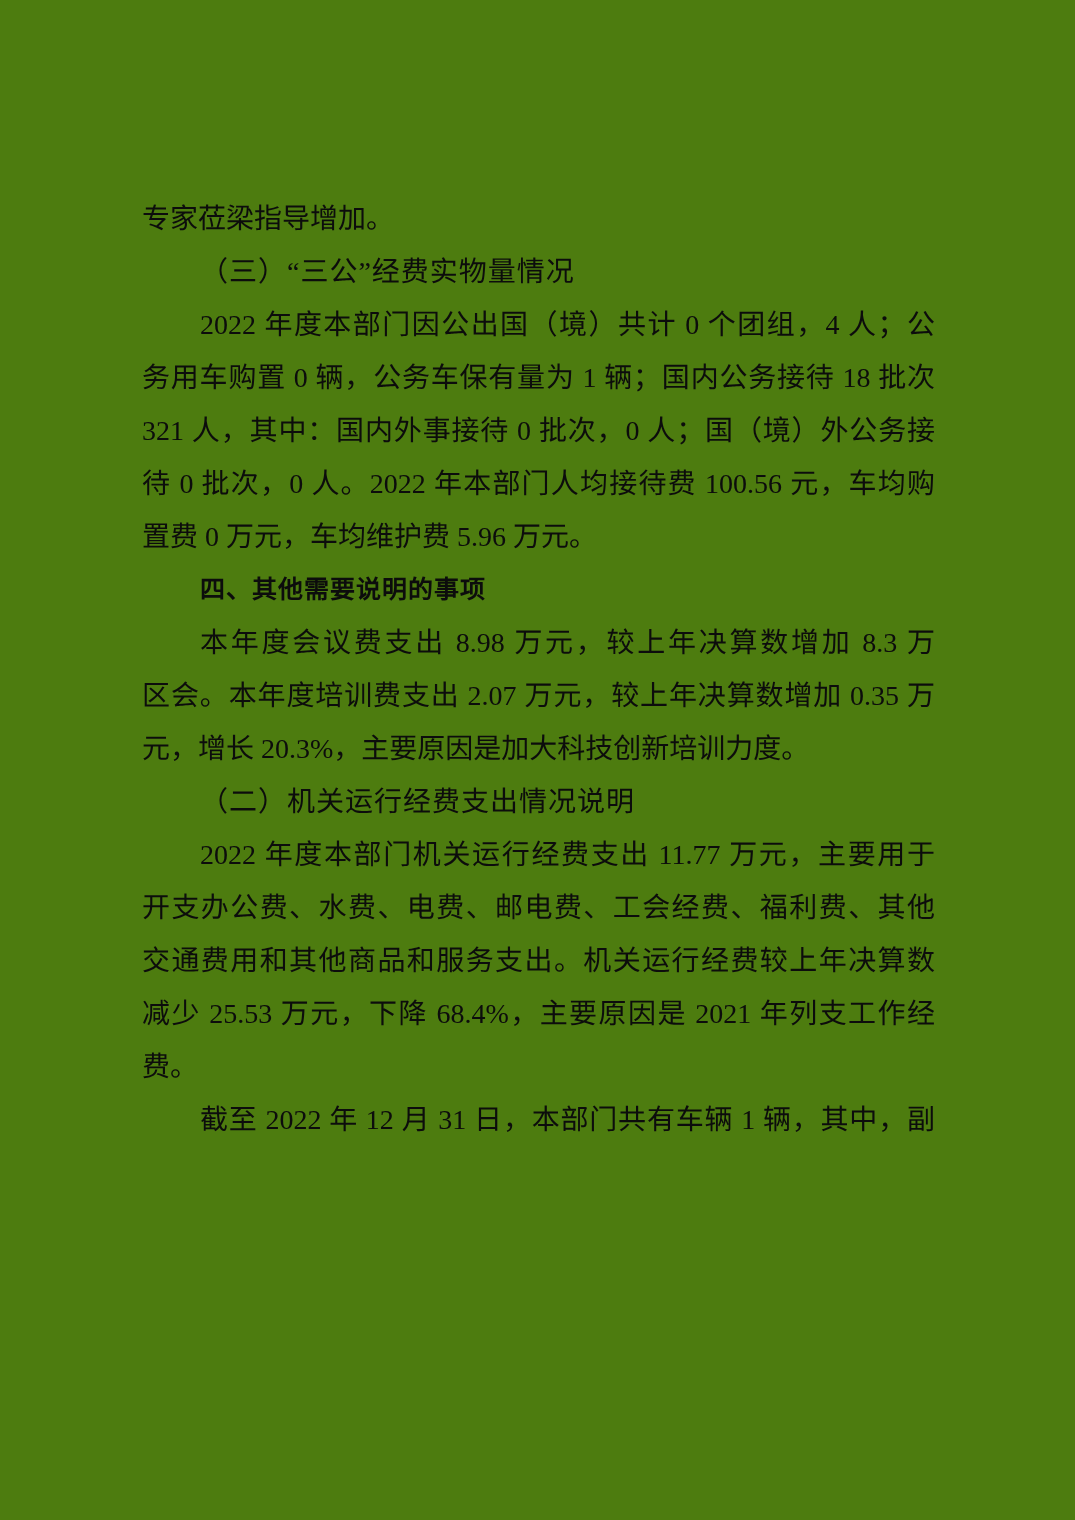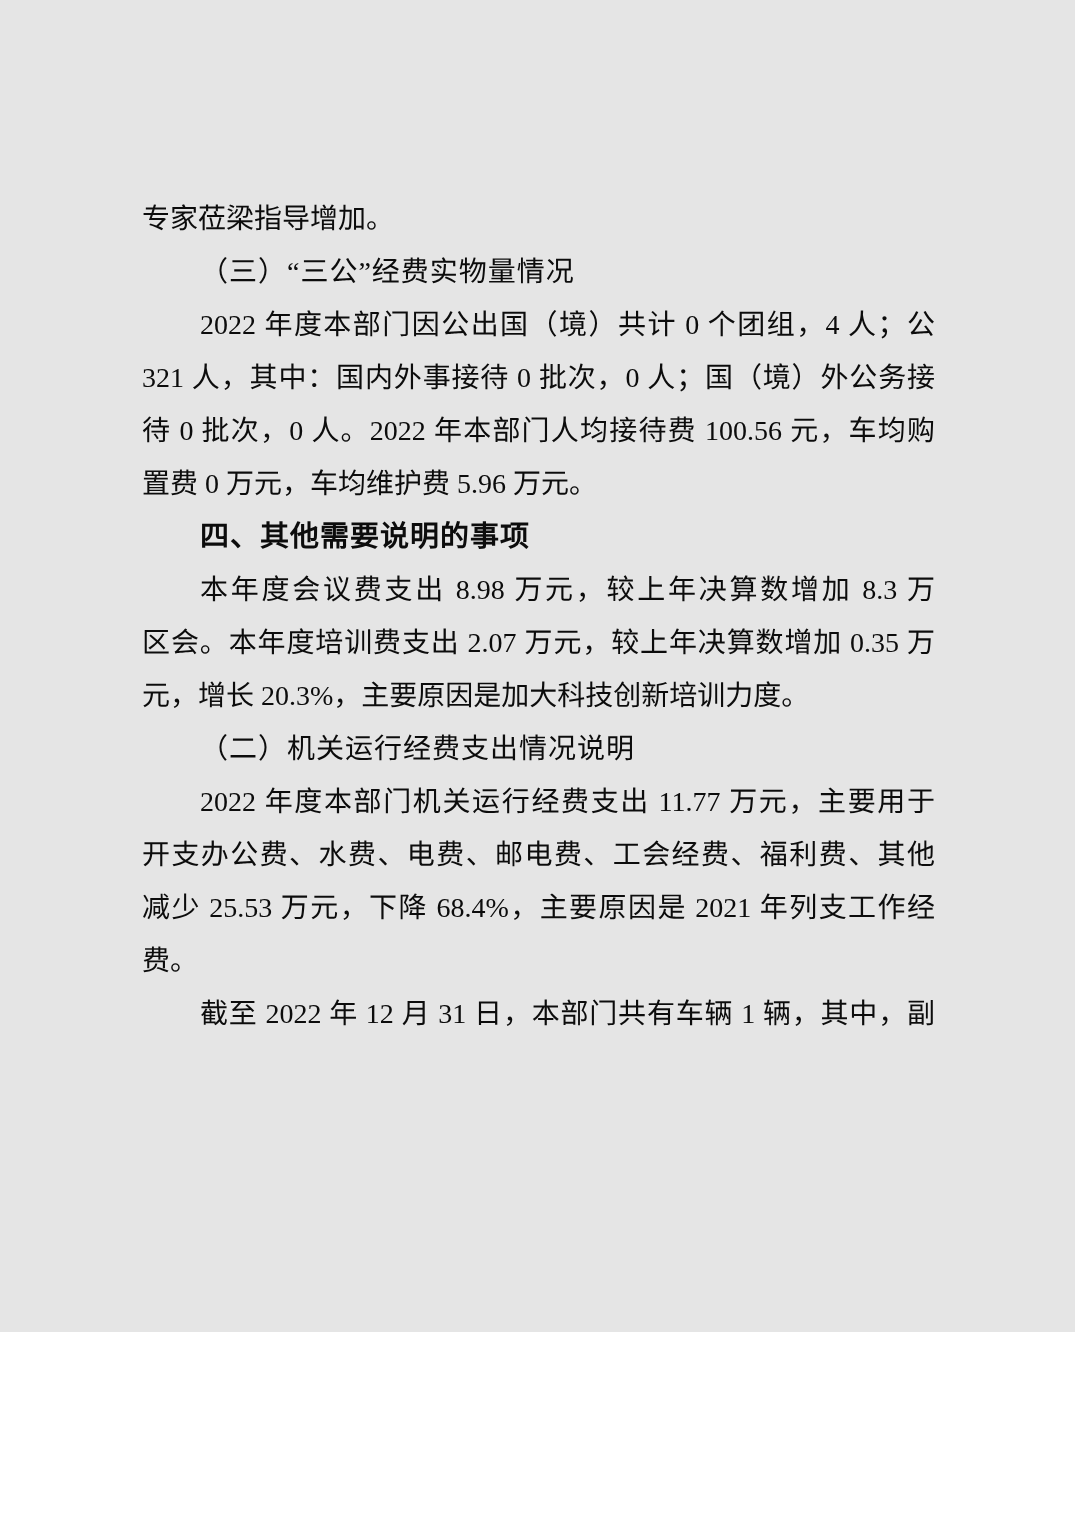--- a/index.html
+++ b/index.html
@@ -3,22 +3,22 @@
 <meta charset="utf-8">
 <style>
   html, body {
     margin: 0;
     padding: 0;
     background: #ffffff;
   }
   .page {
     position: relative;
     width: 1075px;
-    height: 1332px;
-    background: #e5e5e5;
+    height: 1520px;
+    background: #4d7c0f;
     overflow: hidden;
     font-family: "Liberation Serif", serif;
     color: #0c0c0c;
   }
   .doc {
     position: absolute;
     left: 142px;
     top: 192px;
     width: 793px;
   }
@@ -34,42 +34,44 @@
     text-align: justify;
     text-align-last: justify;
     text-justify: inter-character;
   }
   .line.indent {
     text-indent: 58px;
   }
   .line.heading {
     font-family: "Liberation Sans", sans-serif;
     font-weight: 700;
-    font-size: 29px;
+    font-size: 25px;
     letter-spacing: 1px;
   }
   .line.subheading {
     letter-spacing: 1px;
   }
 </style>
 </head>
 <body>
 
 <div class="page">
   <div class="doc" id="doc-body">
       <div class="line body">专家莅梁指导增加。</div>
       <div class="line subheading indent">（三）“三公”经费实物量情况</div>
       <div class="line body indent justify">2022 年度本部门因公出国（境）共计 0 个团组，4 人；公</div>
+      <div class="line body justify">务用车购置 0 辆，公务车保有量为 1 辆；国内公务接待 18 批次</div>
       <div class="line body justify">321 人，其中：国内外事接待 0 批次，0 人；国（境）外公务接</div>
       <div class="line body justify">待 0 批次，0 人。2022 年本部门人均接待费 100.56 元，车均购</div>
       <div class="line body">置费 0 万元，车均维护费 5.96 万元。</div>
       <div class="line heading indent">四、其他需要说明的事项</div>
       <div class="line body indent justify">本年度会议费支出 8.98 万元，较上年决算数增加 8.3 万</div>
       <div class="line body justify">区会。本年度培训费支出 2.07 万元，较上年决算数增加 0.35 万</div>
       <div class="line body">元，增长 20.3%，主要原因是加大科技创新培训力度。</div>
       <div class="line subheading indent">（二）机关运行经费支出情况说明</div>
       <div class="line body indent justify">2022 年度本部门机关运行经费支出 11.77 万元，主要用于</div>
       <div class="line body justify">开支办公费、水费、电费、邮电费、工会经费、福利费、其他</div>
+      <div class="line body justify">交通费用和其他商品和服务支出。机关运行经费较上年决算数</div>
       <div class="line body justify">减少 25.53 万元，下降 68.4%，主要原因是 2021 年列支工作经</div>
       <div class="line body">费。</div>
       <div class="line body indent justify">截至 2022 年 12 月 31 日，本部门共有车辆 1 辆，其中，副</div>
     </div>
 </div>
 
 </body></html>

